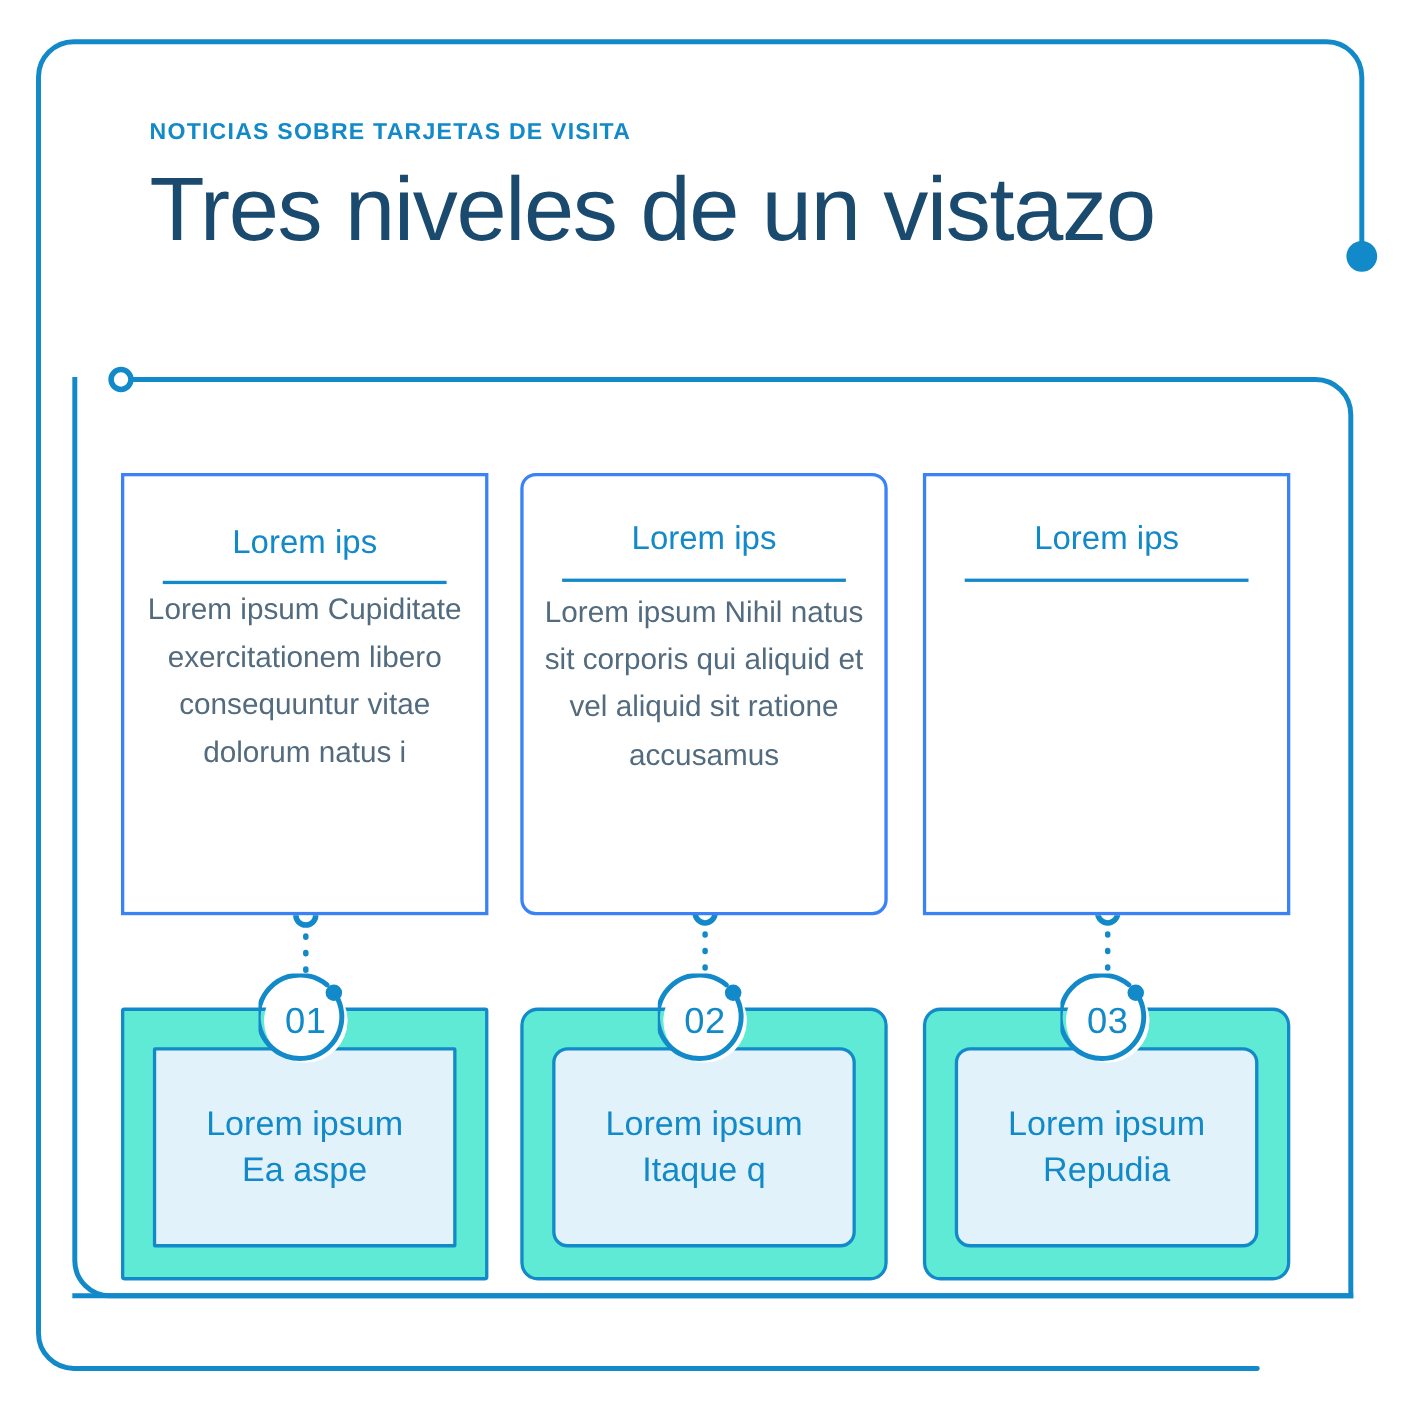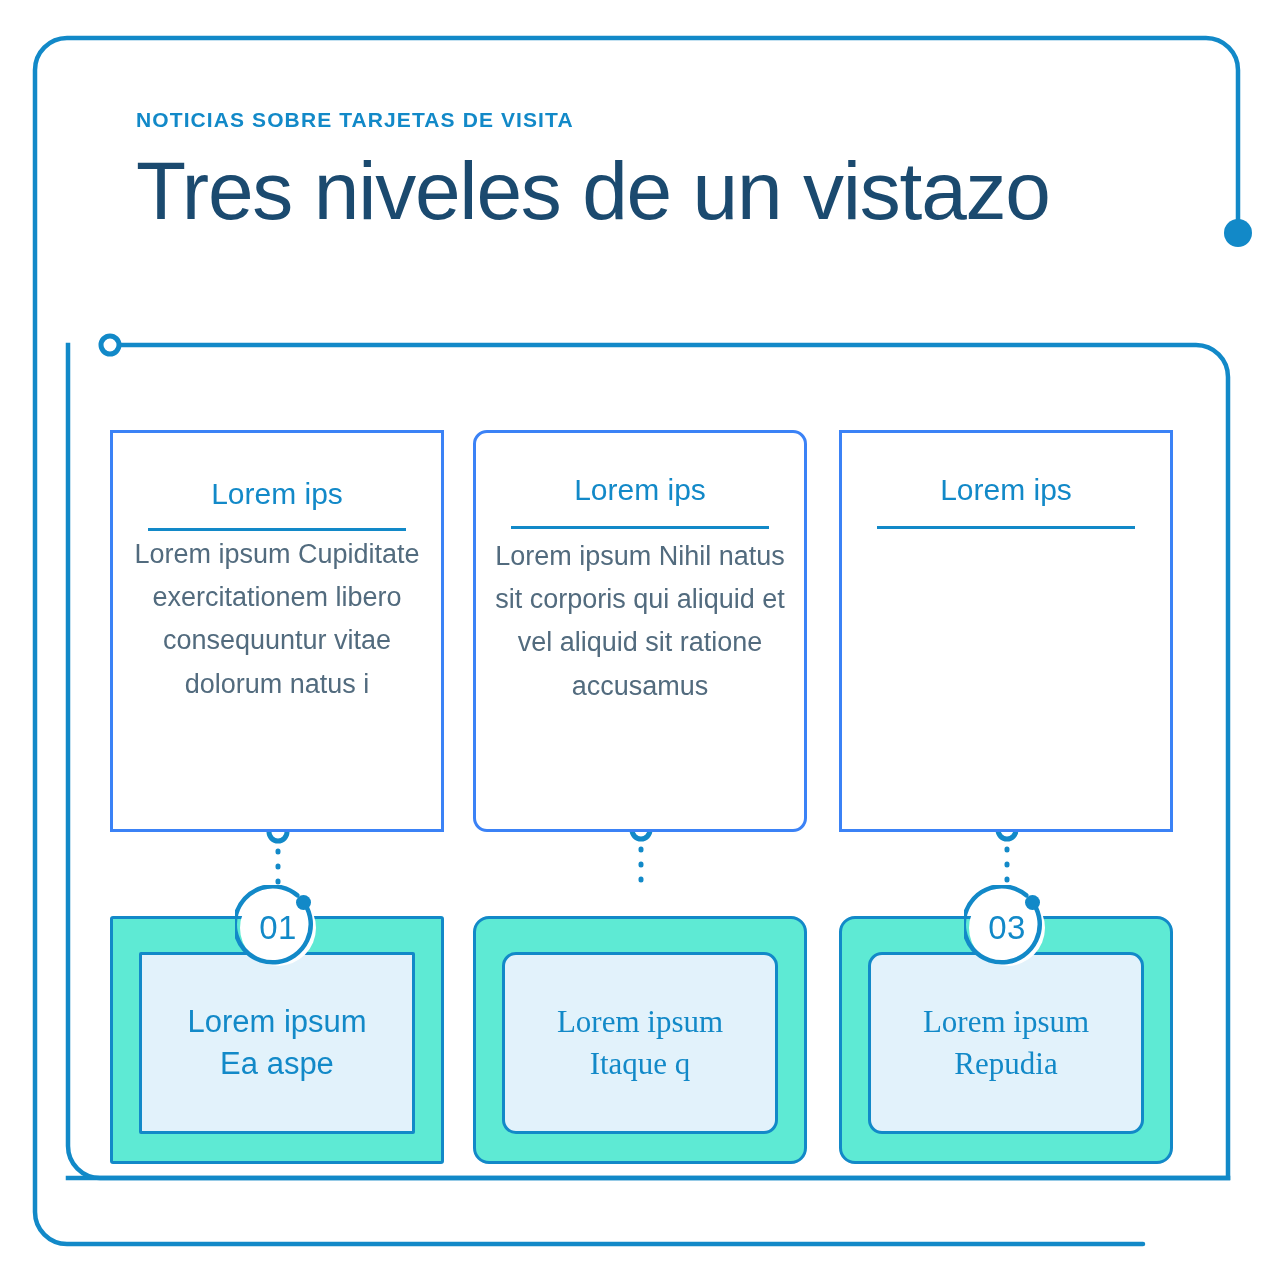--- a/index.html
+++ b/index.html
@@ -113,21 +113,21 @@
   .bbox-outer {
     position: absolute;
     top: 916px;
     width: 334px;
     height: 248px;
     box-sizing: border-box;
     border: 3.5px solid #1289c8;
     background: #5eead4;
   }
   .bbox-outer.square { border-radius: 3px; }
-  .bbox-outer.rounded { border-radius: 16px; font-family: Liberation Serif, serif; }
+  .bbox-outer.rounded { border-radius: 16px; }
   .bbox-1 { left: 110px; }
   .bbox-2 { left: 473px; }
   .bbox-3 { left: 839px; }
 
   .bbox-inner {
     position: absolute;
     left: 26px;
     top: 33px;
     right: 26px;
     bottom: 27px;
@@ -248,20 +248,28 @@
 
   <div class="badge badge-1">
     <svg viewBox="0 0 86 86">
       <circle cx="43" cy="43" r="38" fill="#ffffff"></circle>
       <path d="M 62.3 10.3 A 38 38 0 1 0 70 19.2" fill="none" stroke="#1289c8" stroke-width="4.5" stroke-linecap="round"></path>
       <circle cx="68.5" cy="17.5" r="7.5" fill="#1289c8"></circle>
     </svg>
     <div class="badge-num">01</div>
   </div>
 
+  <div class="badge badge-2">
+    <svg viewBox="0 0 86 86">
+      <circle cx="43" cy="43" r="38" fill="#ffffff"></circle>
+      <path d="M 62.3 10.3 A 38 38 0 1 0 70 19.2" fill="none" stroke="#1289c8" stroke-width="4.5" stroke-linecap="round"></path>
+      <circle cx="68.5" cy="17.5" r="7.5" fill="#1289c8"></circle>
+    </svg>
+    <div class="badge-num">02</div>
+  </div>
 
   <div class="badge badge-3">
     <svg viewBox="0 0 86 86">
       <circle cx="43" cy="43" r="38" fill="#ffffff"></circle>
       <path d="M 62.3 10.3 A 38 38 0 1 0 70 19.2" fill="none" stroke="#1289c8" stroke-width="4.5" stroke-linecap="round"></path>
       <circle cx="68.5" cy="17.5" r="7.5" fill="#1289c8"></circle>
     </svg>
     <div class="badge-num">03</div>
   </div>
 

